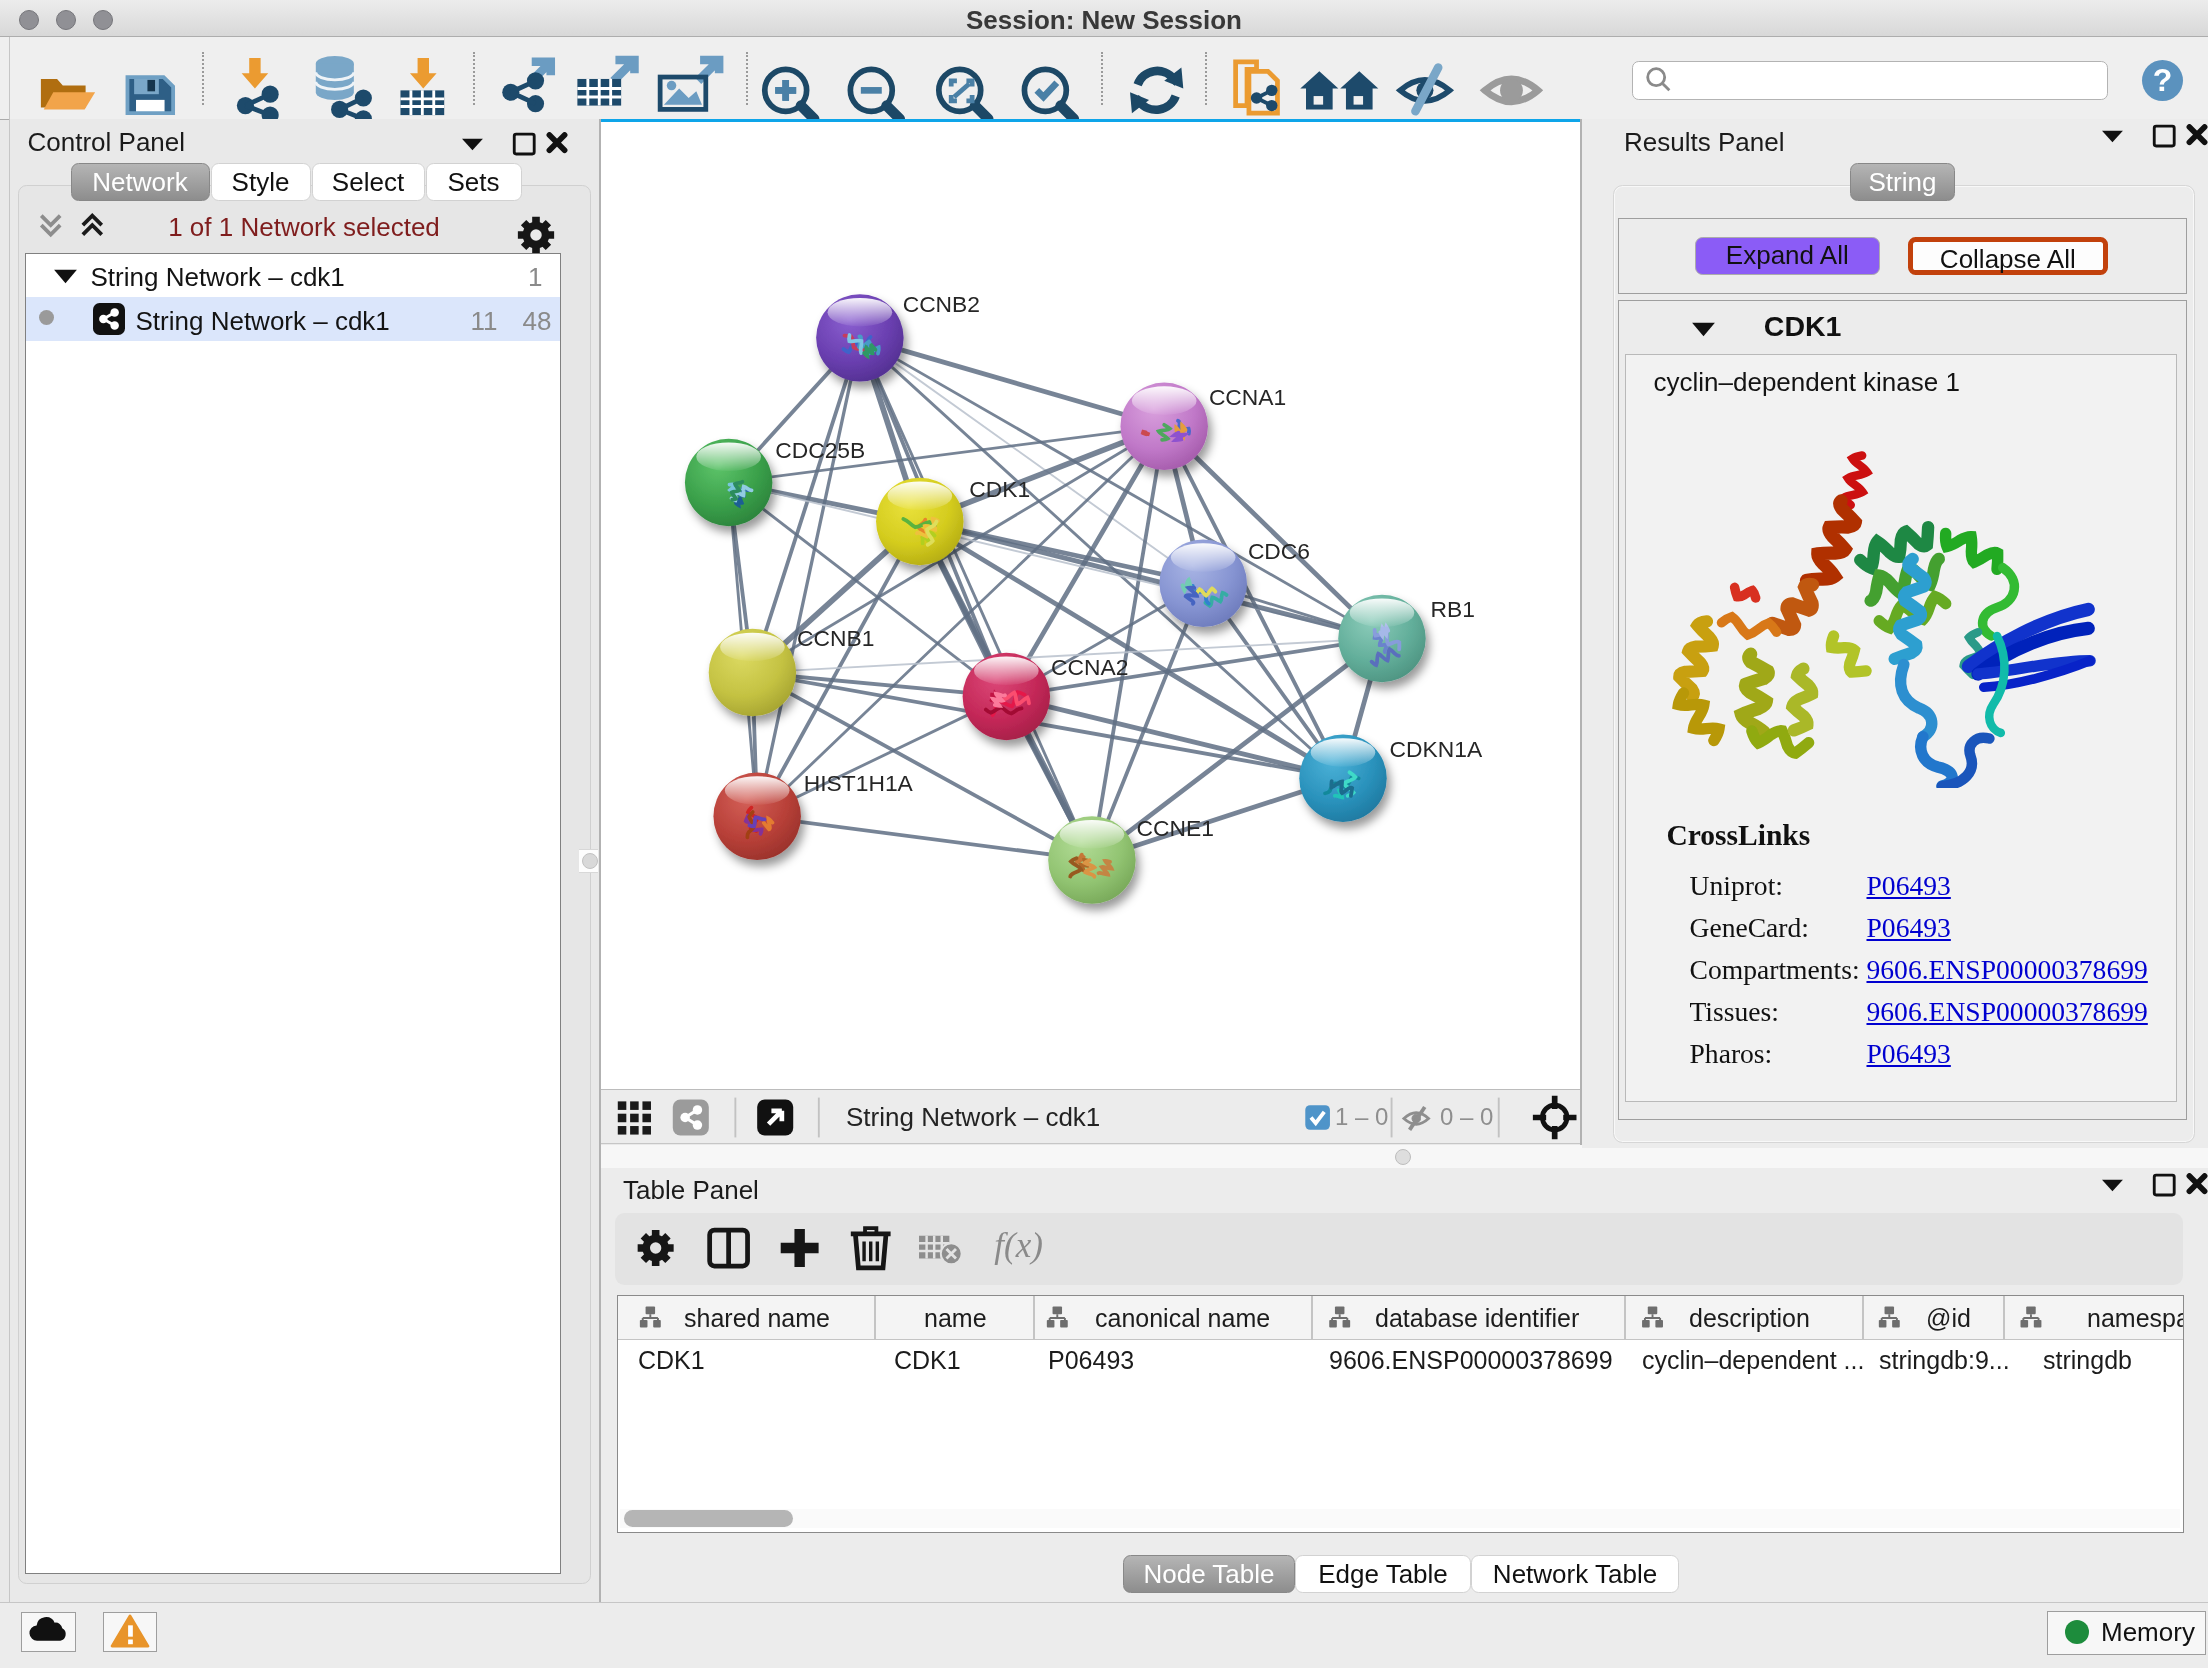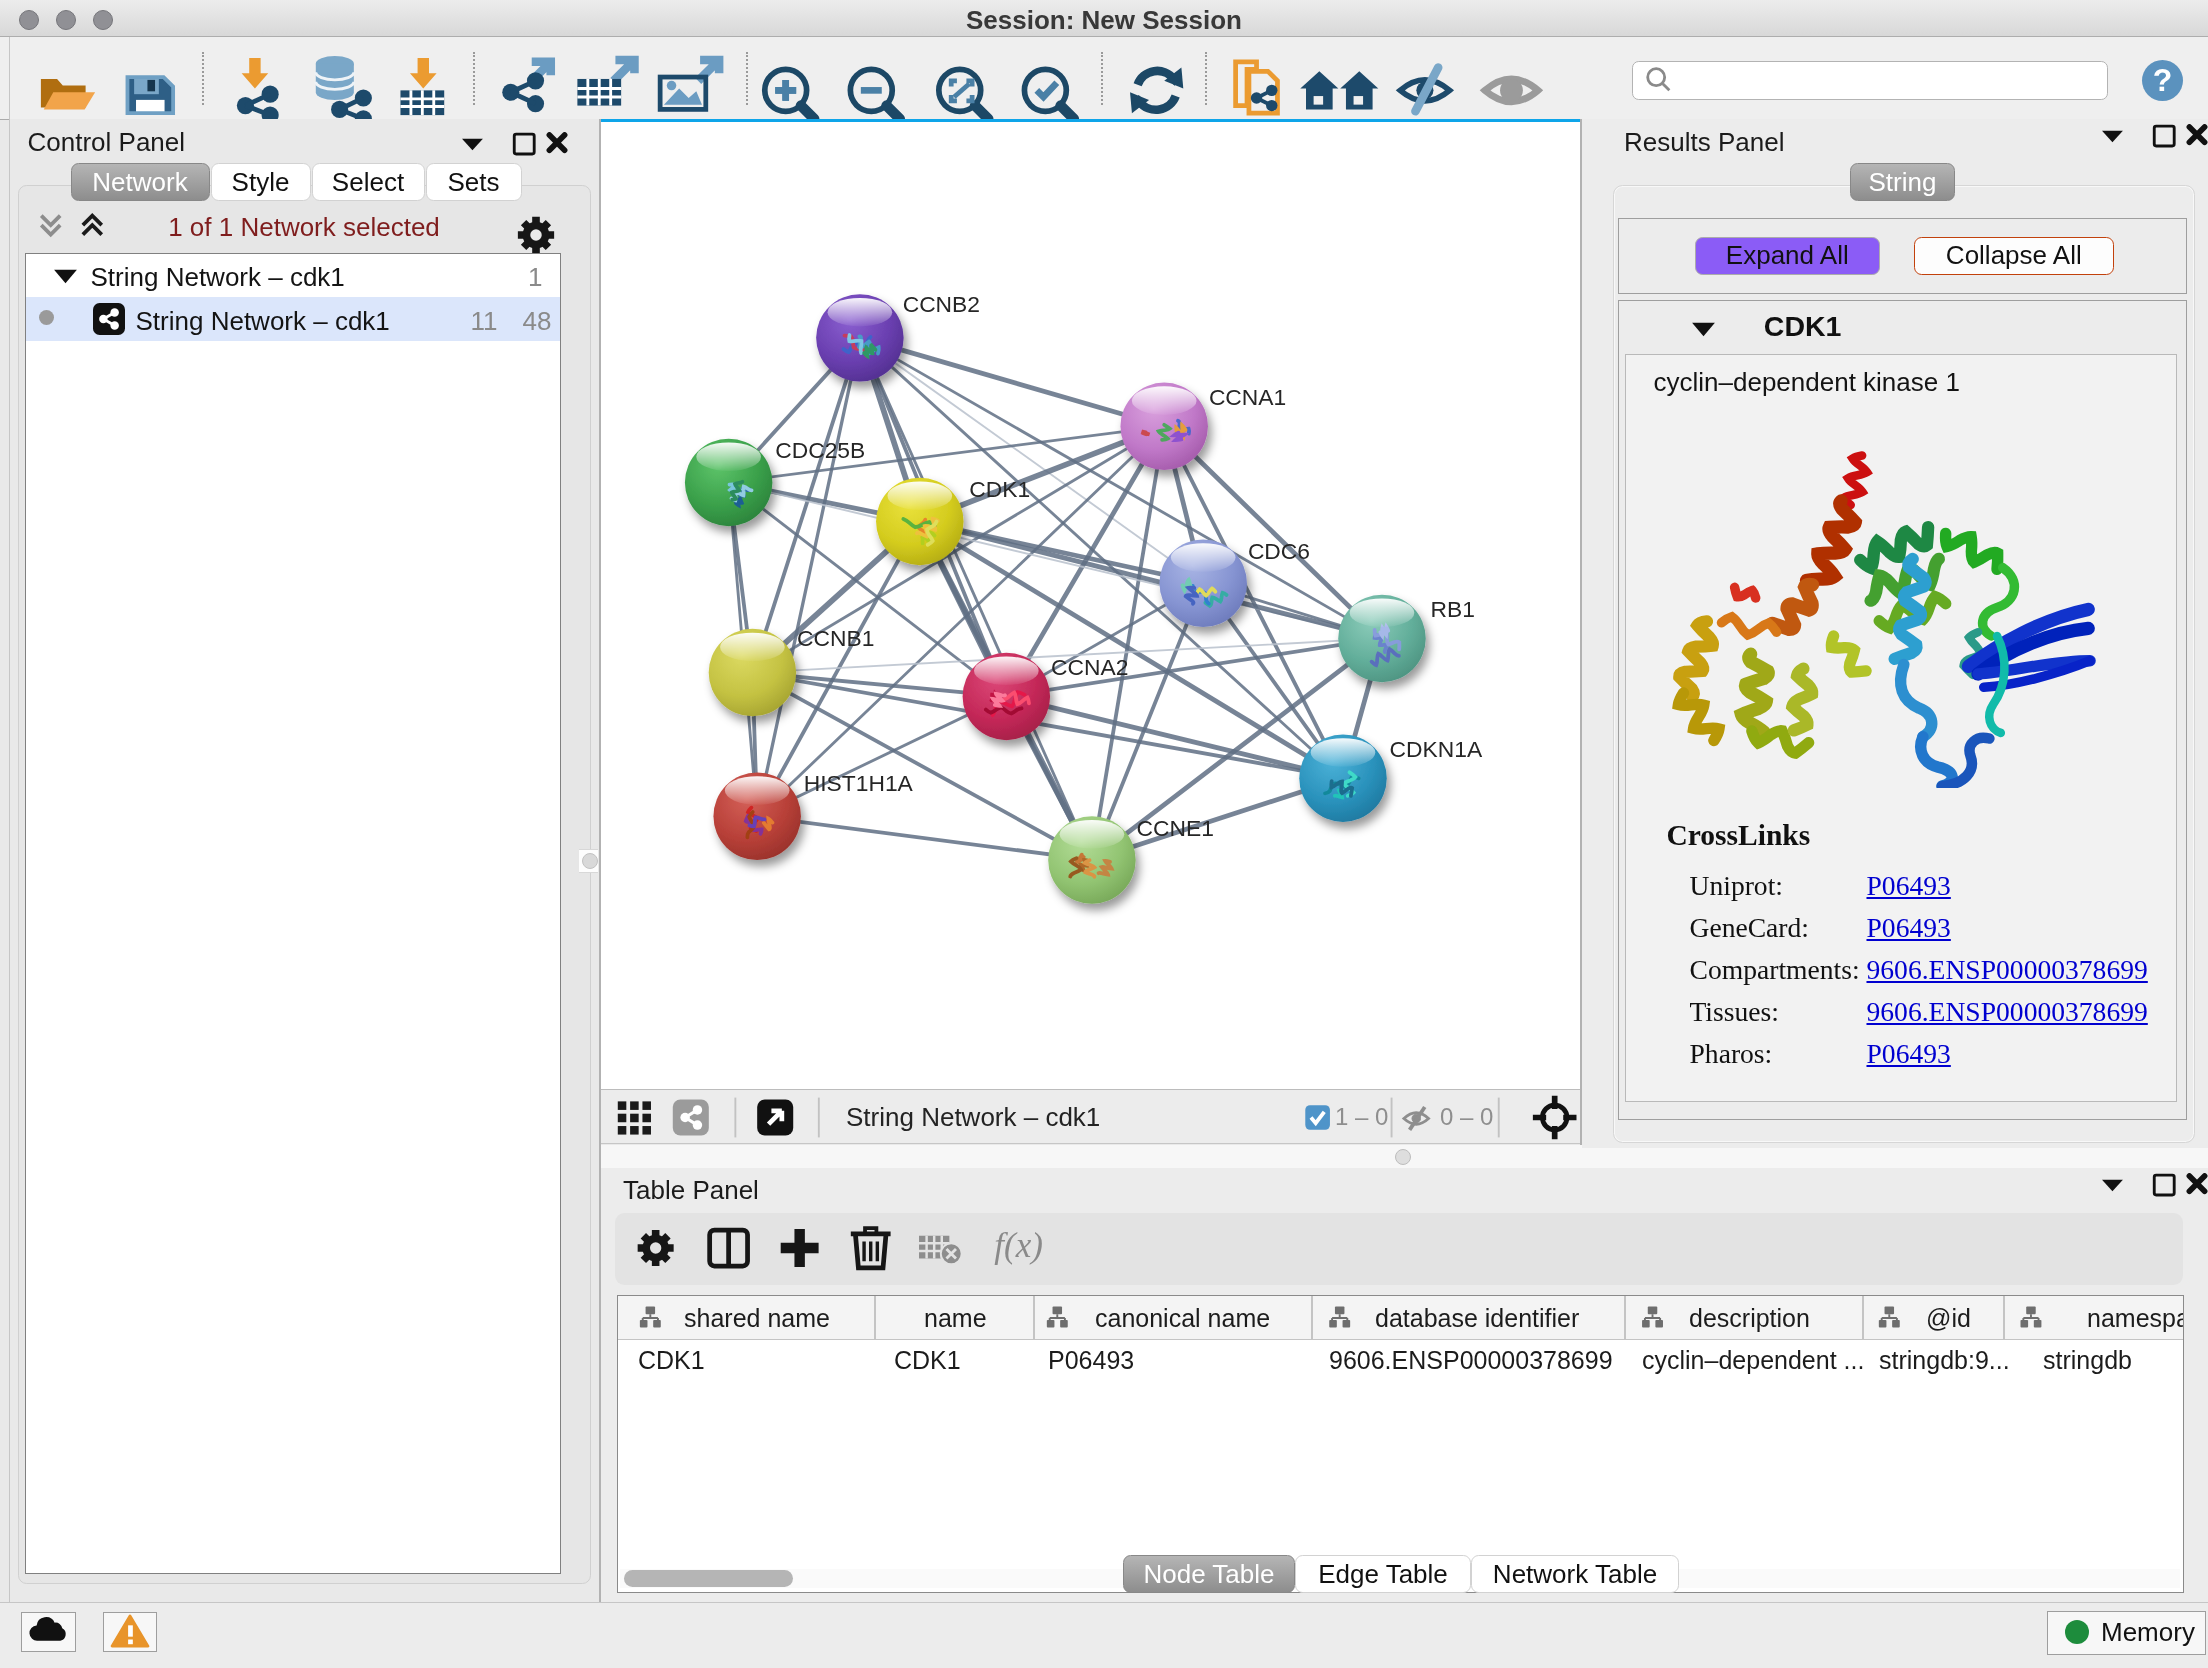--- a/index.html
+++ b/index.html
@@ -548,21 +548,21 @@
 <span class="abs" style="left:582px;top:853px;width:14.3px;height:14.3px;border-radius:50%;background:#d9d9d9;border:1px solid #c2c2c2;"></span>
 <span class="abs" style="left:1582px;top:622px;width:18px;height:22px;background:#fdfdfd;border-top:1px solid #d8d8d8;border-bottom:1px solid #d8d8d8;"></span>
 <span class="abs" style="left:1583px;top:626px;width:14.3px;height:14.3px;border-radius:50%;background:#d9d9d9;border:1px solid #c2c2c2;"></span>
 
 <div class="abs" id="rp">
   <div class="ptitle abs" style="left:42px;top:7.6px;">Results Panel</div>
   <div class="abs" id="rp-outer">
 
     <div style="position:absolute;left:3.8px;top:32px;width:569px;height:76px;border:1px solid #9e9e9e;box-sizing:border-box;">
       <div style="position:absolute;left:76px;top:18px;width:185px;height:38px;background:#8b5cf6;border:1px solid #ababab;border-radius:7.6px;box-sizing:border-box;text-align:center;font-size:26px;line-height:35px;color:#111;">Expand All</div>
-      <div style="position:absolute;left:295px;top:18px;width:200px;height:38px;background:#fdfdfd;border:1px solid #c2410c;border-radius:7.6px;box-sizing:border-box;text-align:center;font-size:26px;line-height:35px;color:#111;">Collapse All</div>
+      <div style="position:absolute;left:289px;top:18px;width:200px;height:38px;background:#fdfdfd;border:5px solid #c2410c;border-radius:7.6px;box-sizing:border-box;text-align:center;font-size:26px;line-height:35px;color:#111;">Collapse All</div>
     </div>
 
     <div style="position:absolute;left:3.8px;top:114px;width:569px;height:820px;border:1px solid #9e9e9e;box-sizing:border-box;">
       <svg width="25" height="19" viewBox="0 0 26 20" style="position:absolute;left:72px;top:19px;">
         <polygon points="1,3 25,3 13,17" fill="#111"></polygon>
       </svg>
       <span style="position:absolute;left:145px;top:8.6px;font-size:28.5px;font-weight:bold;color:#111;">CDK1</span>
       <div style="position:absolute;left:6.7px;top:53px;width:552px;height:748px;background:#f2f2f2;border:1px solid #b9b9b9;box-sizing:border-box;">
         <span style="position:absolute;left:27px;top:12.4px;font-size:26px;color:#141414;">cyclin–dependent kinase 1</span>
         <svg id="protein" width="438" height="342" viewBox="0 0 460 360" style="position:absolute;left:38px;top:91px;">
@@ -659,21 +659,21 @@
       <g transform="translate(342,37)">
         <rect x="-22" y="-13" width="32" height="24" fill="#8e8e8e"></rect>
         <path d="M-22 -5 H10 M-22 3 H10 M-14 -13 V11 M-6 -13 V11 M2 -13 V11" stroke="#e3e3e3" stroke-width="2.6"></path>
         <circle cx="12" cy="6" r="11" fill="#8e8e8e" stroke="#e3e3e3" stroke-width="2"></circle>
         <path d="M7 1 L17 11 M17 1 L7 11" stroke="#e3e3e3" stroke-width="3"></path>
       </g>
     </svg>
     <span style="position:absolute;left:379px;top:13.3px;font-family:'Liberation Serif',serif;font-style:italic;font-size:35px;color:#8a8a8a;">f(x)</span>
   </div>
 
-  <div class="abs" style="left:16px;top:127px;width:1567px;height:298px;background:#fff;border:1.9px solid #8a8a8a;box-sizing:border-box;overflow:hidden;">
+  <div class="abs" style="left:16px;top:127px;width:1567px;height:238px;background:#fff;border:1.9px solid #8a8a8a;box-sizing:border-box;overflow:hidden;">
     <div style="position:absolute;left:0;top:0;width:100%;height:43px;background:#f4f4f4;border-bottom:1.9px solid #c4c4c4;"></div>
 
     <div style="position:absolute;left:256px;top:0;width:1.9px;height:43px;background:#c4c4c4;"></div>
     <div style="position:absolute;left:415px;top:0;width:1.9px;height:43px;background:#c4c4c4;"></div>
     <div style="position:absolute;left:693px;top:0;width:1.9px;height:43px;background:#c4c4c4;"></div>
     <div style="position:absolute;left:1006px;top:0;width:1.9px;height:43px;background:#c4c4c4;"></div>
     <div style="position:absolute;left:1244px;top:0;width:1.9px;height:43px;background:#c4c4c4;"></div>
     <div style="position:absolute;left:1385px;top:0;width:1.9px;height:43px;background:#c4c4c4;"></div>
 
     <div style="position:absolute;top:7.6px;left:0;width:100%;font-size:25px;color:#1c1c1c;">

